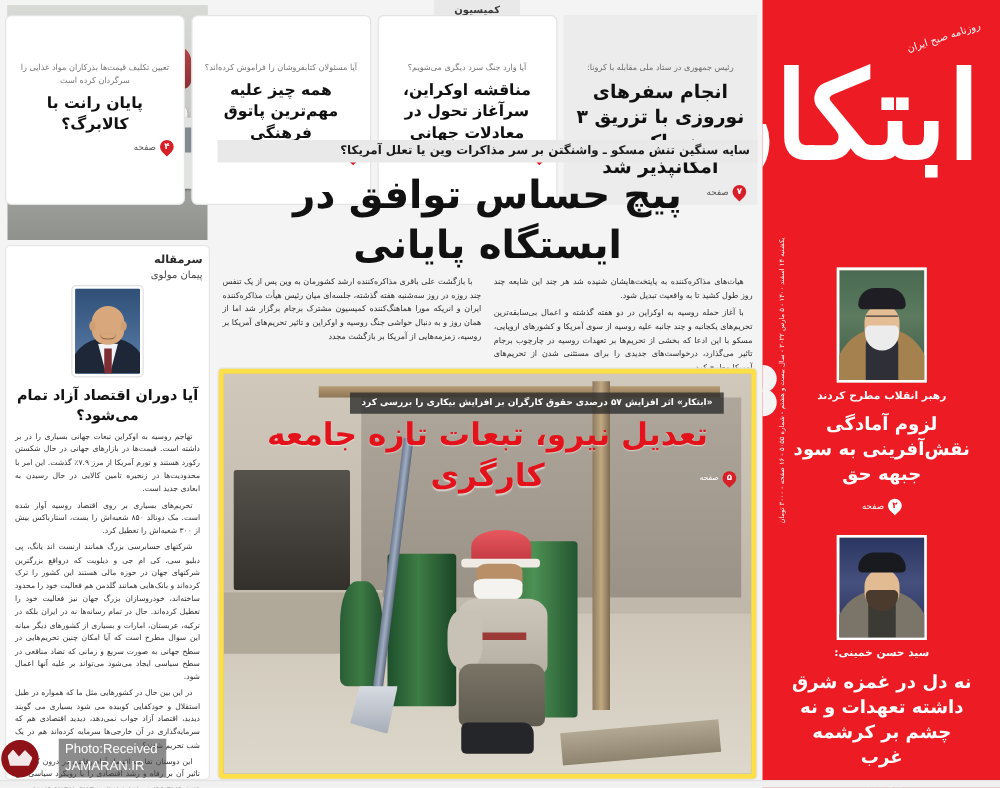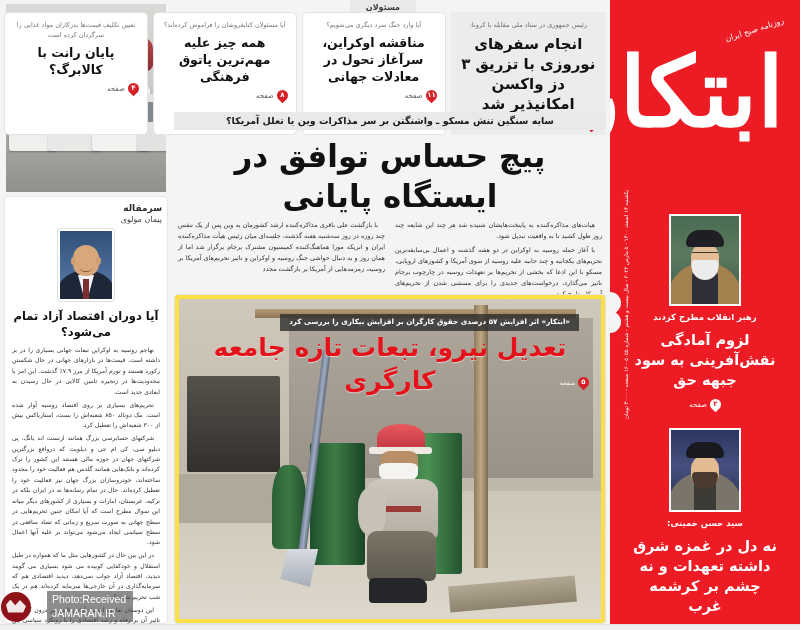--- a/index.html
+++ b/index.html
@@ -252,20 +252,21 @@
     text-align: center;
   }
   .t-w1 { width: 148px; }
   .t-w2 { width: 148px; }
   .t-w3 { width: 148px; }
   .teaser-kicker {
     font-size: 6.5px;
     color: #777;
     line-height: 10px;
     margin-bottom: 4px;
+    margin-top: 29px;
   }
   .teaser-head {
     font-size: 12.5px;
     font-weight: 700;
     color: #111;
     line-height: 17px;
     letter-spacing: -.2px;
   }
   .teaser-badge {
     margin-top: 5px;
@@ -288,22 +289,22 @@
   .center {
     position: absolute;
     top: 112px; right: 190px;
     width: 440px; height: 518px;
   }
   .lead-kicker-bar {
     background: #e9e9e9;
     color: #1a1a1a;
     font-size: 9.5px;
     font-weight: 700;
-    text-align: center;
-    padding: 3px 20px 4px;
+    text-align: right;
+    padding: 3px 6px 4px;
     margin: 0 4px;
   }
   .lead-head {
     text-align: center;
     font-size: 31px;
     font-weight: 700;
     color: #111;
     line-height: 40px;
     letter-spacing: -.8px;
     margin: 6px 6px 4px;
@@ -579,21 +580,21 @@
           <p>شرکتهای حسابرسی بزرگ همانند ارنست اند یانگ، پی دبلیو سی، کی ام جی و دیلویت که درواقع بزرگترین شرکتهای جهان در حوزه مالی هستند این کشور را ترک کرده‌اند و بانک‌هایی همانند گلدمن هم فعالیت خود را محدود ساخته‌اند، خودروسازان بزرگ جهان نیز فعالیت خود را تعطیل کرده‌اند. حال در تمام رسانه‌ها نه در ایران بلکه در ترکیه، عربستان، امارات و بسیاری از کشورهای دیگر میانه این سوال مطرح است که آیا امکان چنین تحریم‌هایی در سطح جهانی به صورت سریع و زمانی که تضاد مناقعی در سطح سیاسی ایجاد می‌شود می‌تواند بر علیه آنها اعمال شود.</p>
           <p>در این بین حال در کشورهایی مثل ما که همواره در طبل استقلال و خودکفایی کوبیده می شود بسیاری می گویند دیدید، اقتصاد آزاد جواب نمی‌دهد، دیدید اقتصادی هم که سرمایه‌گذاری در آن خارجی‌ها سرمایه کرده‌اند هم در یک شب تحریم شدند؟</p>
           <p>این دوستان تفاوت اقتصاد آزاد رقابتی در درون کشور و تاثیر آن بر رفاه و رشد اقتصادی را با رویکرد سیاسی بین کشورها اختلاط می‌کنند و دنبال نتیجه‌ای دلخواه هستند.</p>
         </div>
 
       </div>
     </div>
   </div>
 
   <div class="topbar">
-    <div class="frontpage-tab">مسئولان</div>
+    <div class="frontpage-tab">کمیسیون</div>
 
     <div class="teasers">
       <div class="teaser teaser-hl">
         <div class="teaser-kicker">رئیس جمهوری در ستاد ملی مقابله با کرونا:</div>
         <div class="teaser-head">انجام سفرهای نوروزی با تزریق ۳ دز واکسن امکانپذیر شد</div>
         <div class="teaser-badge">
           <span class="pnum">
             <span>۷</span>
           </span>
           <span class="badge-label">صفحه</span>

